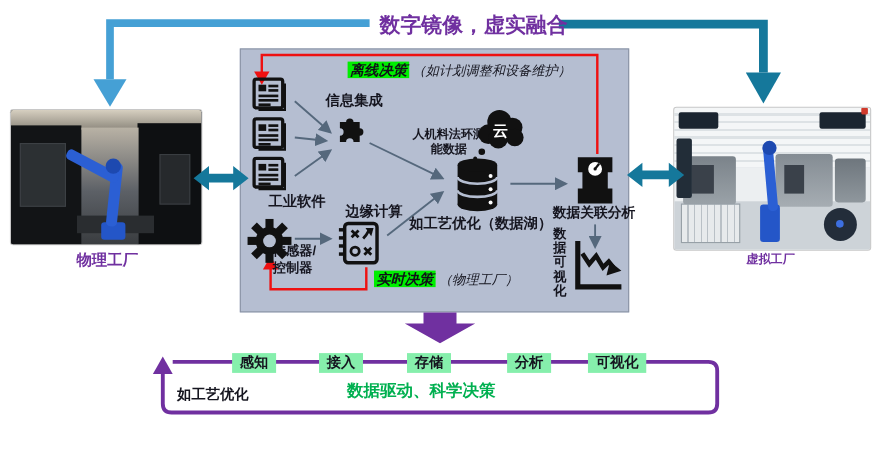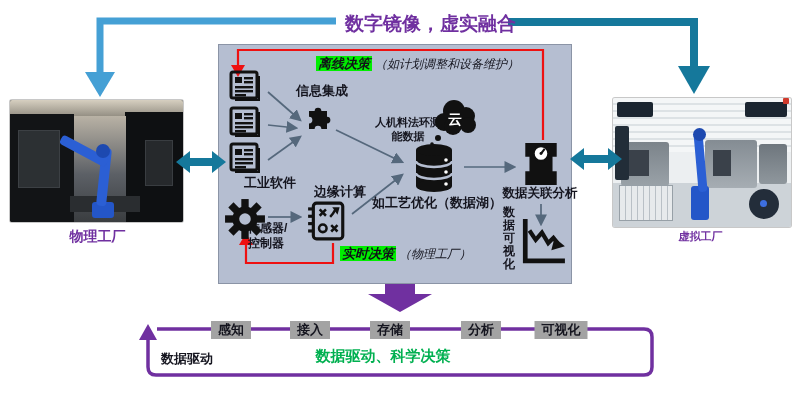--- a/index.html
+++ b/index.html
@@ -10,21 +10,21 @@
   .center{text-align:center;}
   #main-box{position:absolute;left:218px;top:44px;width:352px;height:238px;
             background:#b5bed1;border:1px solid #8b94a6;z-index:1;}
   #overlay{position:absolute;left:0;top:0;width:800px;height:409px;z-index:2;pointer-events:none;}
   .ico{position:absolute;z-index:3;}
   .photo{position:absolute;overflow:hidden;border-radius:2px;z-index:1;box-shadow:0 0 0 1px #c8c8c8;}
   .purple{color:#7030a0;}
   .green-slogan{color:#00b050;}
   .hl{background:#00ee00;font-style:italic;font-weight:bold;color:#101018;padding:0 2px;}
   .desc{font-style:italic;font-weight:normal;font-size:12px;color:#15151f;margin-left:3px;}
-  .step{position:absolute;top:321px;transform:translateX(-50%);background:#a3a3a3;padding:0 7px;
+  .step{position:absolute;top:321px;transform:translateX(-50%);background:#86efac;padding:0 7px;
         font-weight:bold;font-size:13px;color:#15151f;z-index:3;}
   #viz-vert{position:absolute;left:503px;top:206px;width:14px;font-size:12px;font-weight:bold;
             color:#15151f;word-break:break-all;line-height:1.08;z-index:3;}
   .two-line{line-height:1.25;}
 </style>
 </head>
 <body>
 
 <div id="canvas">
 
@@ -270,16 +270,16 @@
       <polygon points="34,22 44,30 31,34" fill="#111"></polygon>
     </svg>
   </div>
 
   <span class="step" style="left:231px;">感知</span>
   <span class="step" style="left:310px;">接入</span>
   <span class="step" style="left:390px;">存储</span>
   <span class="step" style="left:481px;">分析</span>
   <span class="step" style="left:561px;">可视化</span>
 
-  <div class="lbl" style="left:161px;top:352px;z-index:3;">数据驱动</div>
+  <div class="lbl" style="left:161px;top:352px;z-index:3;">如工艺优化</div>
   <div class="lbl green-slogan center" style="left:303px;top:347px;width:160px;font-size:15px;z-index:3;">数据驱动、科学决策</div>
 
 </div>
 
 </body></html>

